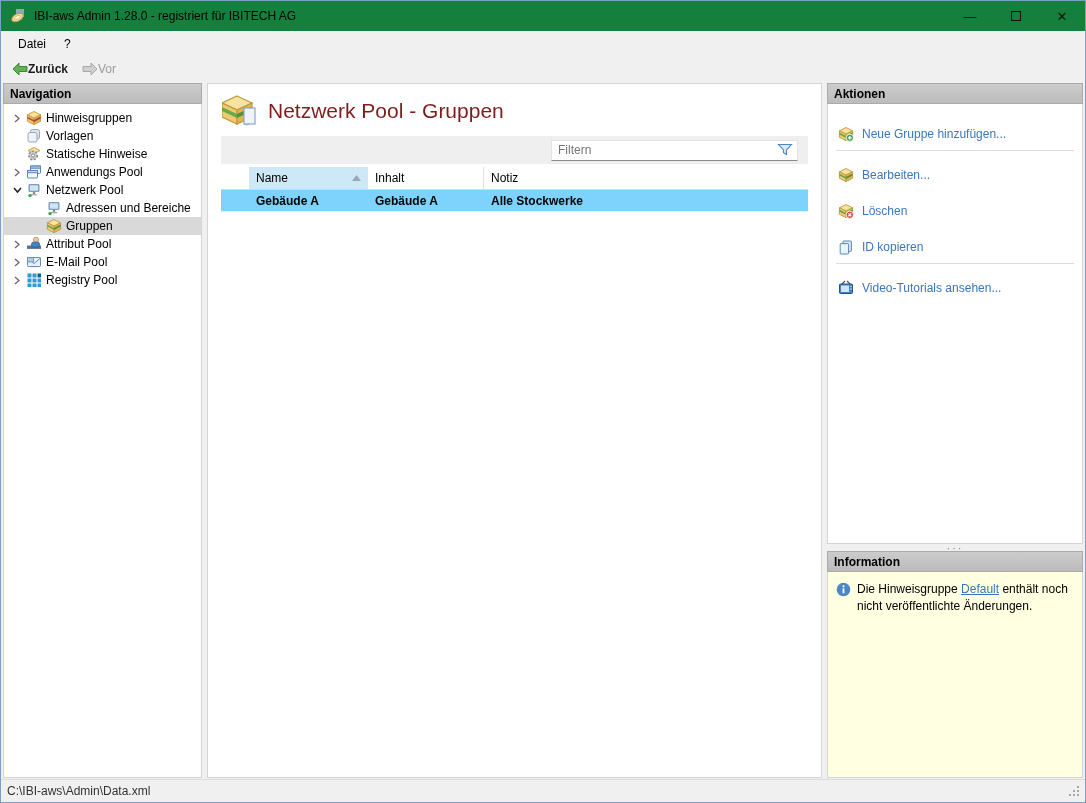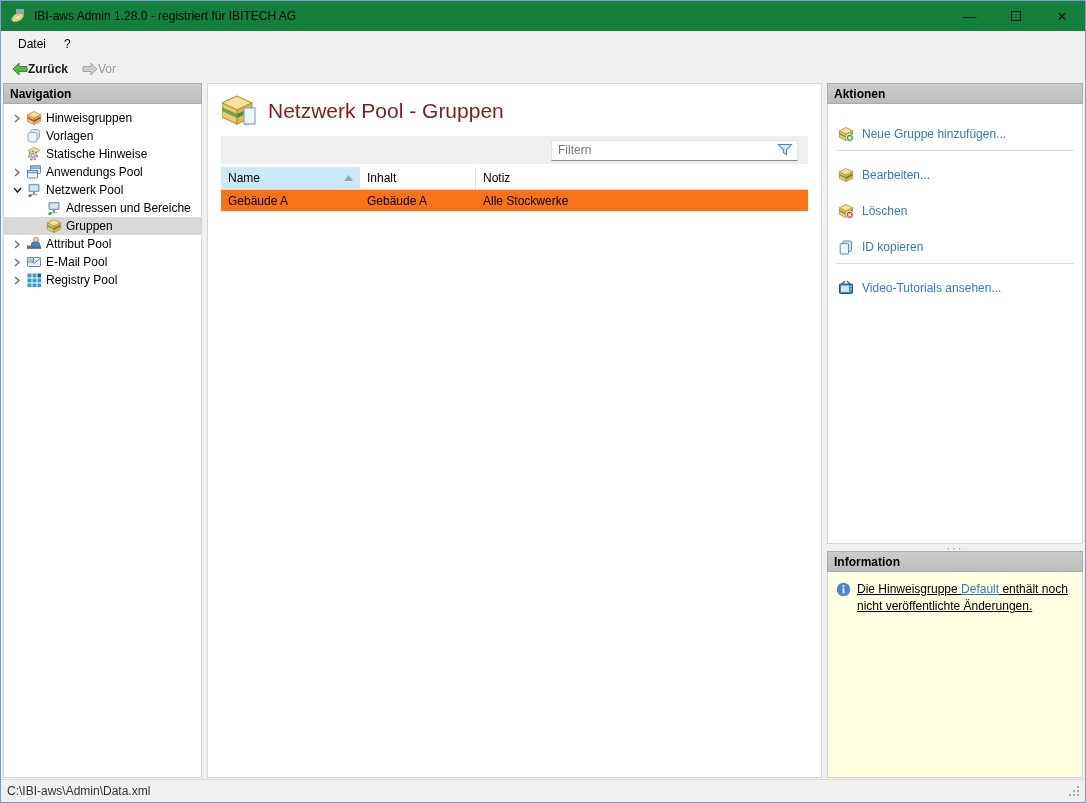--- a/index.html
+++ b/index.html
@@ -56,35 +56,35 @@
                 display:flex; align-items:center; }
   .filter-box input { flex:1; border:none; outline:none; font:inherit; color:#444; padding:0 6px; background:transparent; }
   .filter-box input::placeholder { color:#767676; }
   .filter-funnel { width:16px; height:14px; margin-right:4px; flex:0 0 auto; }
 
   .table-wrap { margin:3px 13px 12px 13px; flex:1 1 auto; display:flex; flex-direction:column; min-height:0; }
   .thead { display:flex; height:23px; border-bottom:1px solid #d9d9d9; flex:0 0 auto; }
   .th { display:flex; align-items:center; padding-left:7px; color:#000; border-right:1px solid #e2e2e2; }
   .th.sorted { background:#cde8f7; }
   .th .sort { margin-left:auto; margin-right:6px; }
-  .col-name { width:139px; } .col-inhalt { width:116px; } .col-notiz { flex:1; border-right:none; }
-  .trow { display:flex; height:22px; background:#f97316; border-bottom:1px solid #ececec; flex:0 0 auto; }
+  .col-name { width:119px;margin-left:28px; } .col-inhalt { width:116px; } .col-notiz { flex:1; border-right:none; }
+  .trow { display:flex; height:22px; background:#7dd3fc; border-bottom:1px solid #ececec; flex:0 0 auto;font-weight:bold; }
   .td { display:flex; align-items:center; padding-left:7px; color:#000; }
 
   
   .right-panel { width:256px; display:flex; flex-direction:column; flex:0 0 auto; }
   .actions-body { background:#ffffff; border:1px solid #d5d5d5; border-top:none; flex:1 1 auto; padding:6px 8px 0 8px; min-height:0; }
   .action-link { display:flex; align-items:center; gap:8px; padding:4px 2px; color:#3a77bc; cursor:pointer;margin-top:12px; }
   .action-link .aicon { width:16px; height:16px; flex:0 0 auto; }
   .action-sep { border-top:1px solid #dcdcdc; margin:4px 0; }
   .splitter { height:7px; display:flex; align-items:center; justify-content:center; color:#8a8a8a;
               font-size:11px; line-height:4px; letter-spacing:2px; flex:0 0 auto; background:#f0f0f0; }
   .info-body { background:#ffffe1; border:1px solid #d5d5d5; border-top:none; height:206px; flex:0 0 auto;
                padding:9px 8px; display:flex; gap:6px; align-items:flex-start; }
-  .info-text { line-height:1.45; color:#000;text-decoration:underline; }
+  .info-text { line-height:1.45; color:#000; }
   .info-text a { color:#3a77bc; }
 
   
   .statusbar { height:23px; background:#f0f0f0; border-top:1px solid #dcdcdc; display:flex; align-items:center;
                padding:0 4px 0 6px; flex:0 0 auto; color:#333; }
   .grip { margin-left:auto; }
 </style>
 </head>
 <body>
 

